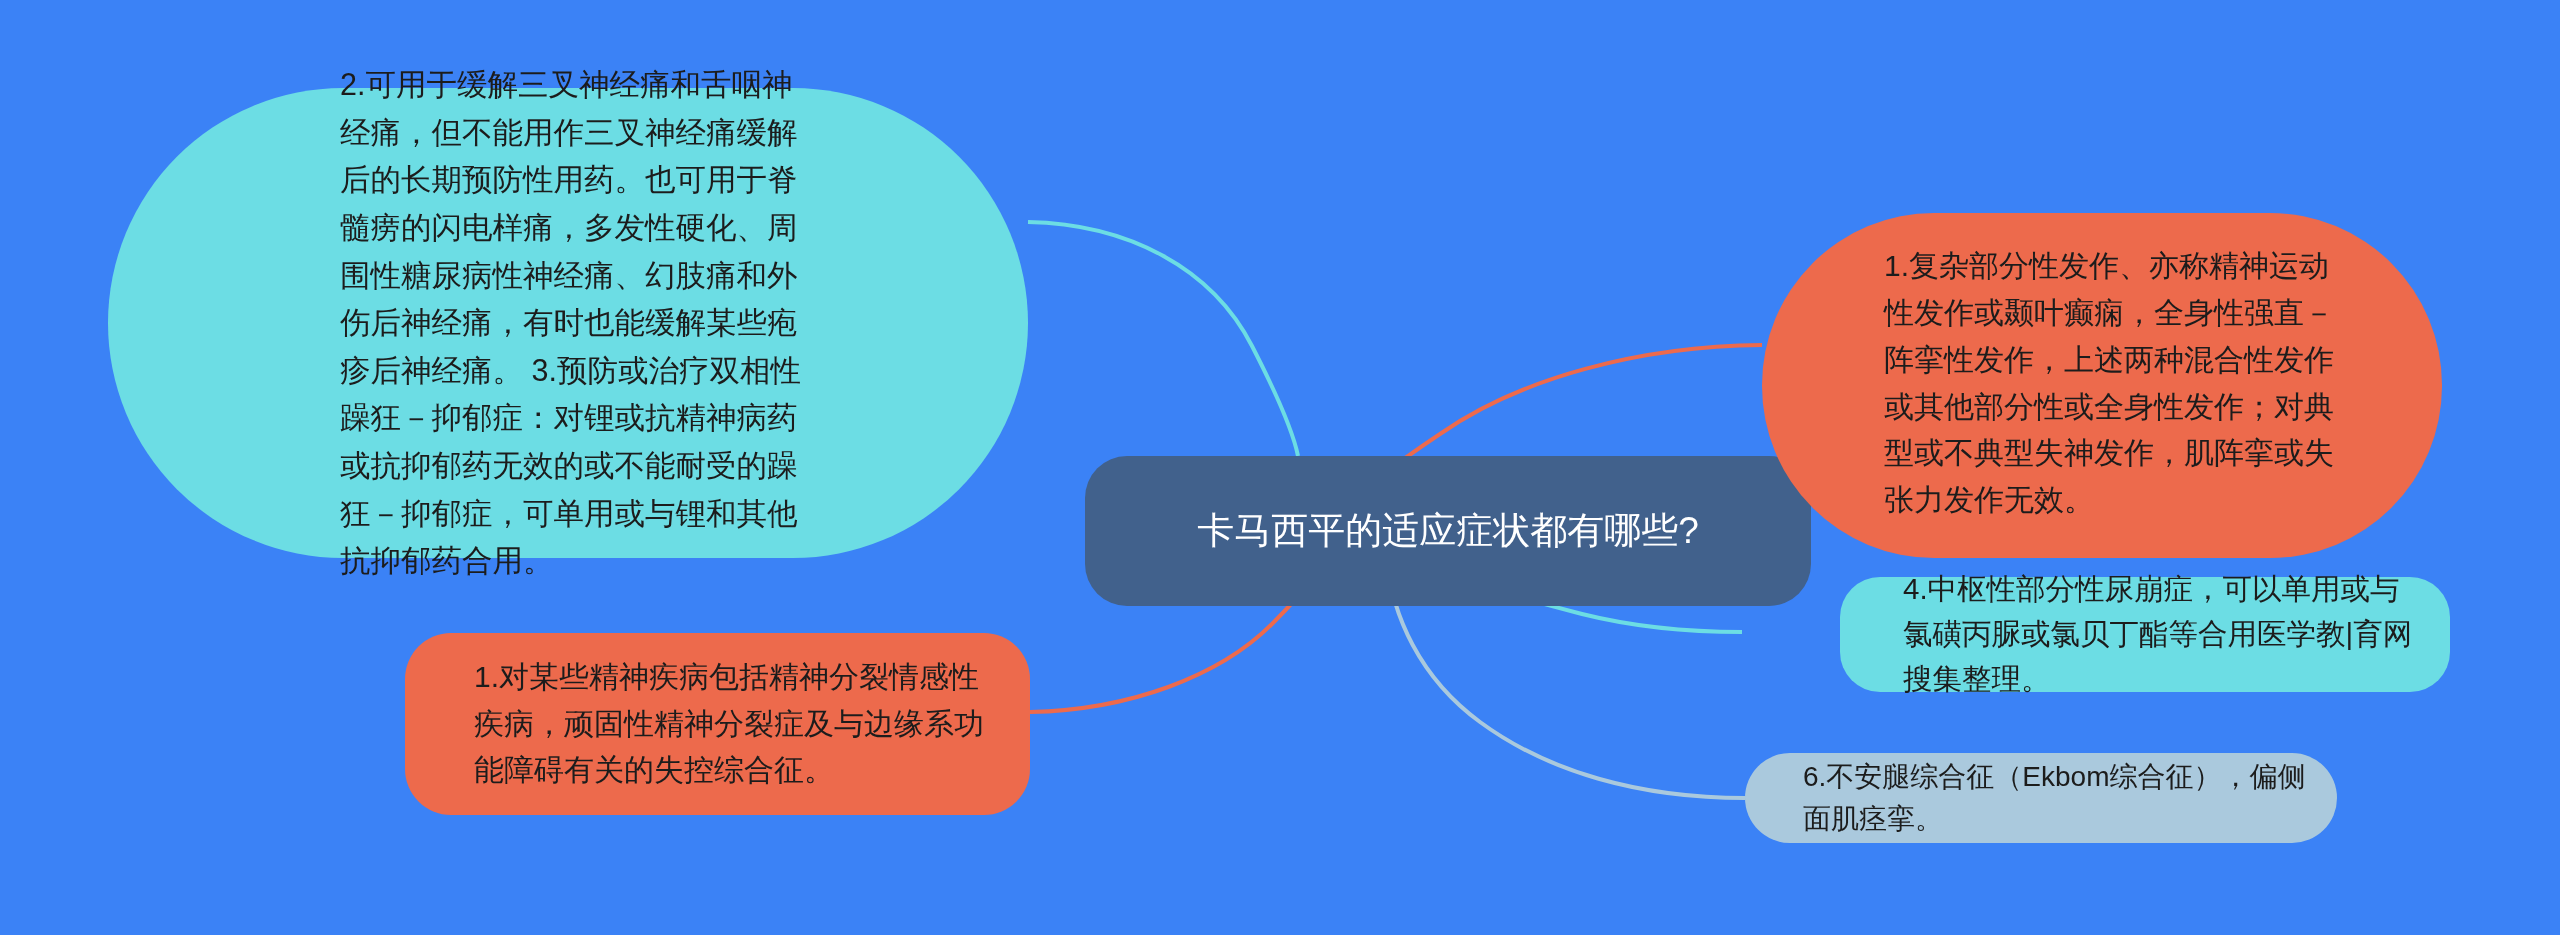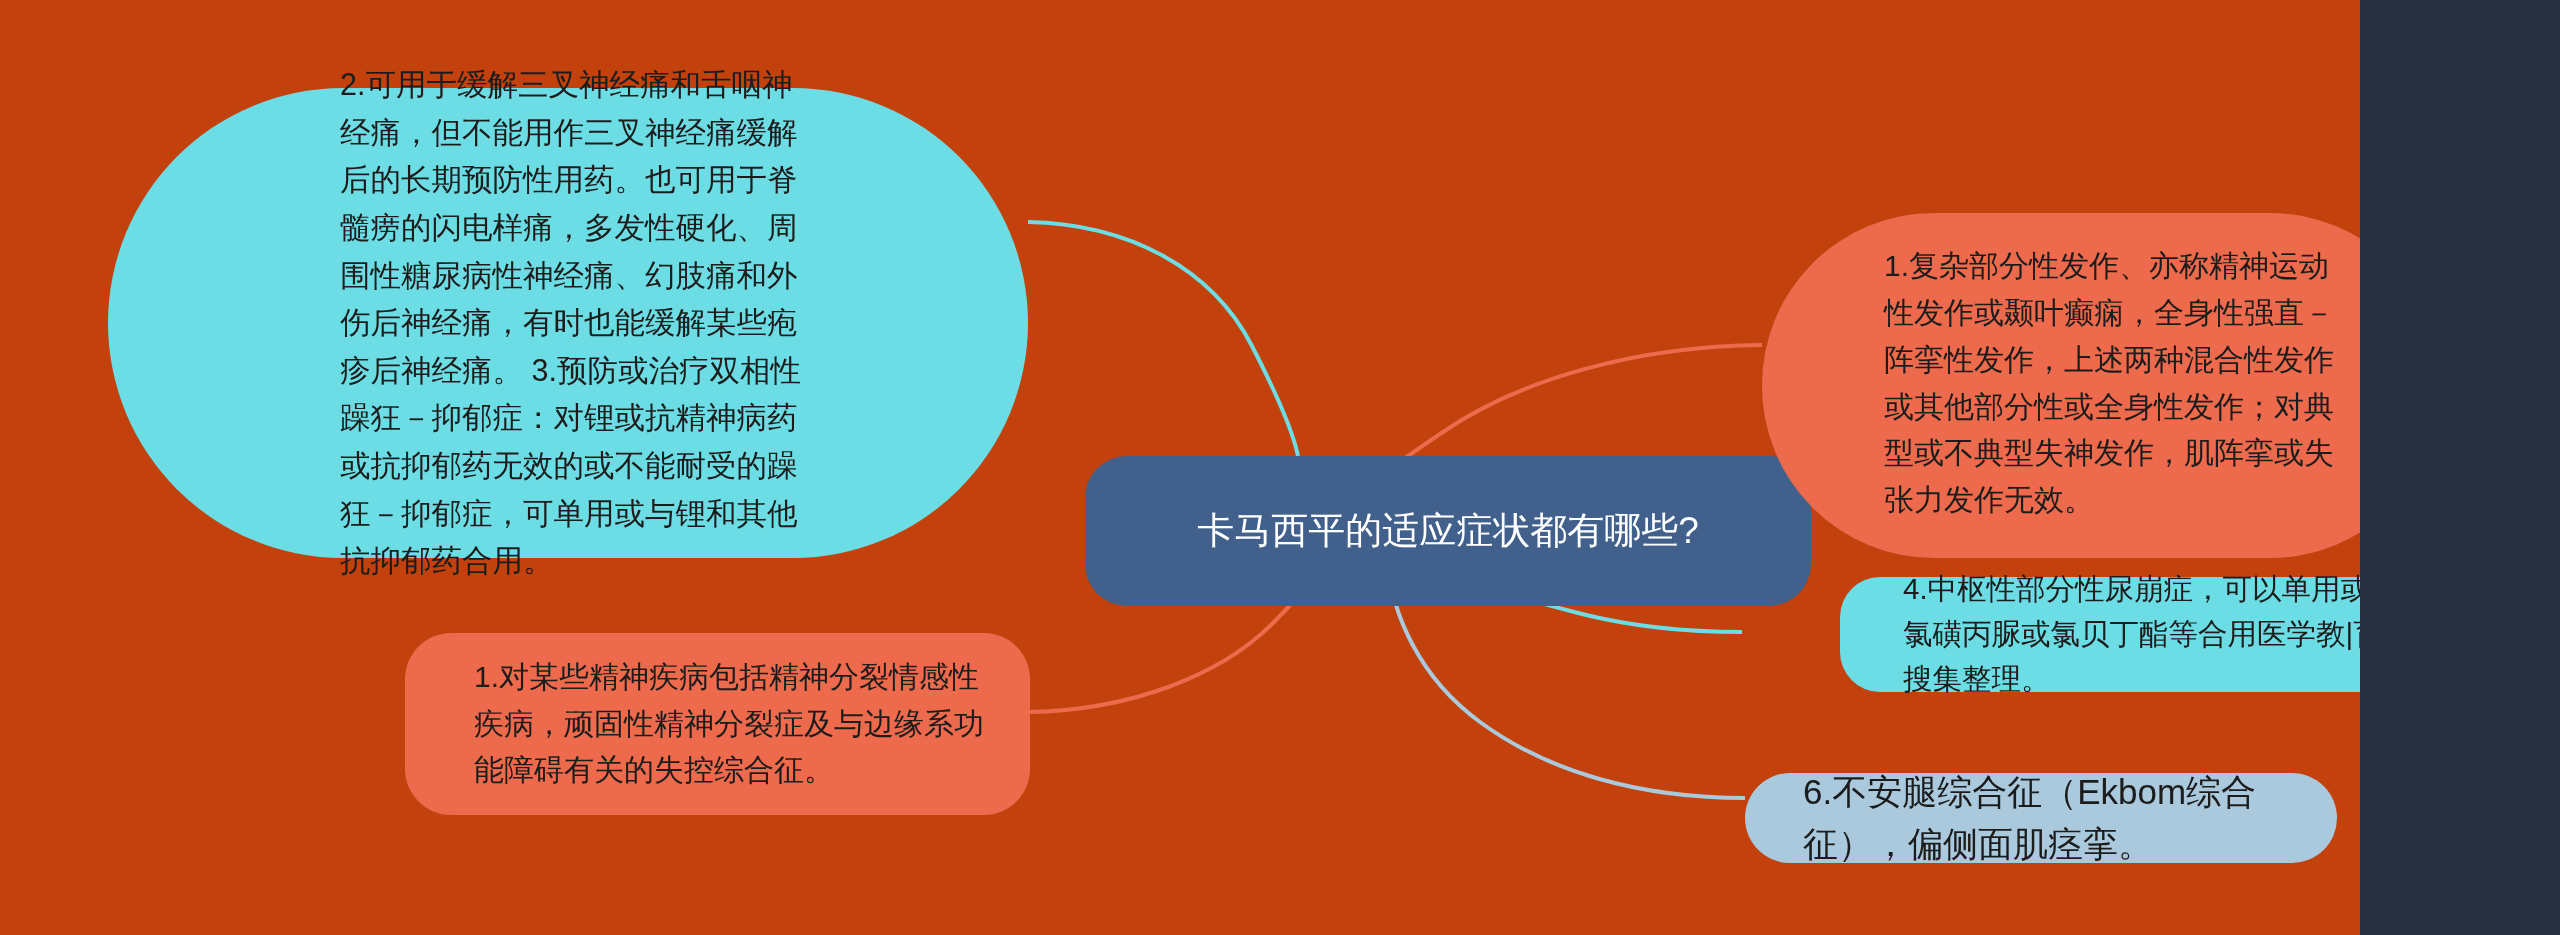--- a/index.html
+++ b/index.html
@@ -5,23 +5,23 @@
   html, body {
     margin: 0;
     padding: 0;
     background: #273040;
   }
   body {
     font-family: "Liberation Sans", "DejaVu Sans", sans-serif;
   }
   #canvas {
     position: relative;
-    width: 2360px;
+    width: 2560px;
     height: 935px;
-    background: #c2410c;
+    background: #3b82f6;
     overflow: hidden;
   }
   #edges {
     position: absolute;
     left: 0;
     top: 0;
     width: 2560px;
     height: 935px;
     pointer-events: none;
   }
@@ -112,24 +112,23 @@
   }
 
   
   #node-right-bottom {
     left: 1745px;
     top: 753px;
     width: 592px;
     height: 90px;
     border-radius: 45px;
     background: #AAC9DD;
-    font-size: 35px;
+    font-size: 28px;
     padding: 0 30px 0 58px;
     line-height: 1.5;
-    margin-top: 20px;
   }
 </style>
 </head>
 <body>
 
 <div id="canvas">
 
   <svg id="edges" viewBox="0 0 2560 935" width="2560" height="935">
 
     <path d="M 1028 222 C 1128 224 1212 268 1252 346 C 1288 416 1296 446 1298 456" fill="none" stroke="#6CDDE4" stroke-width="4"></path>

